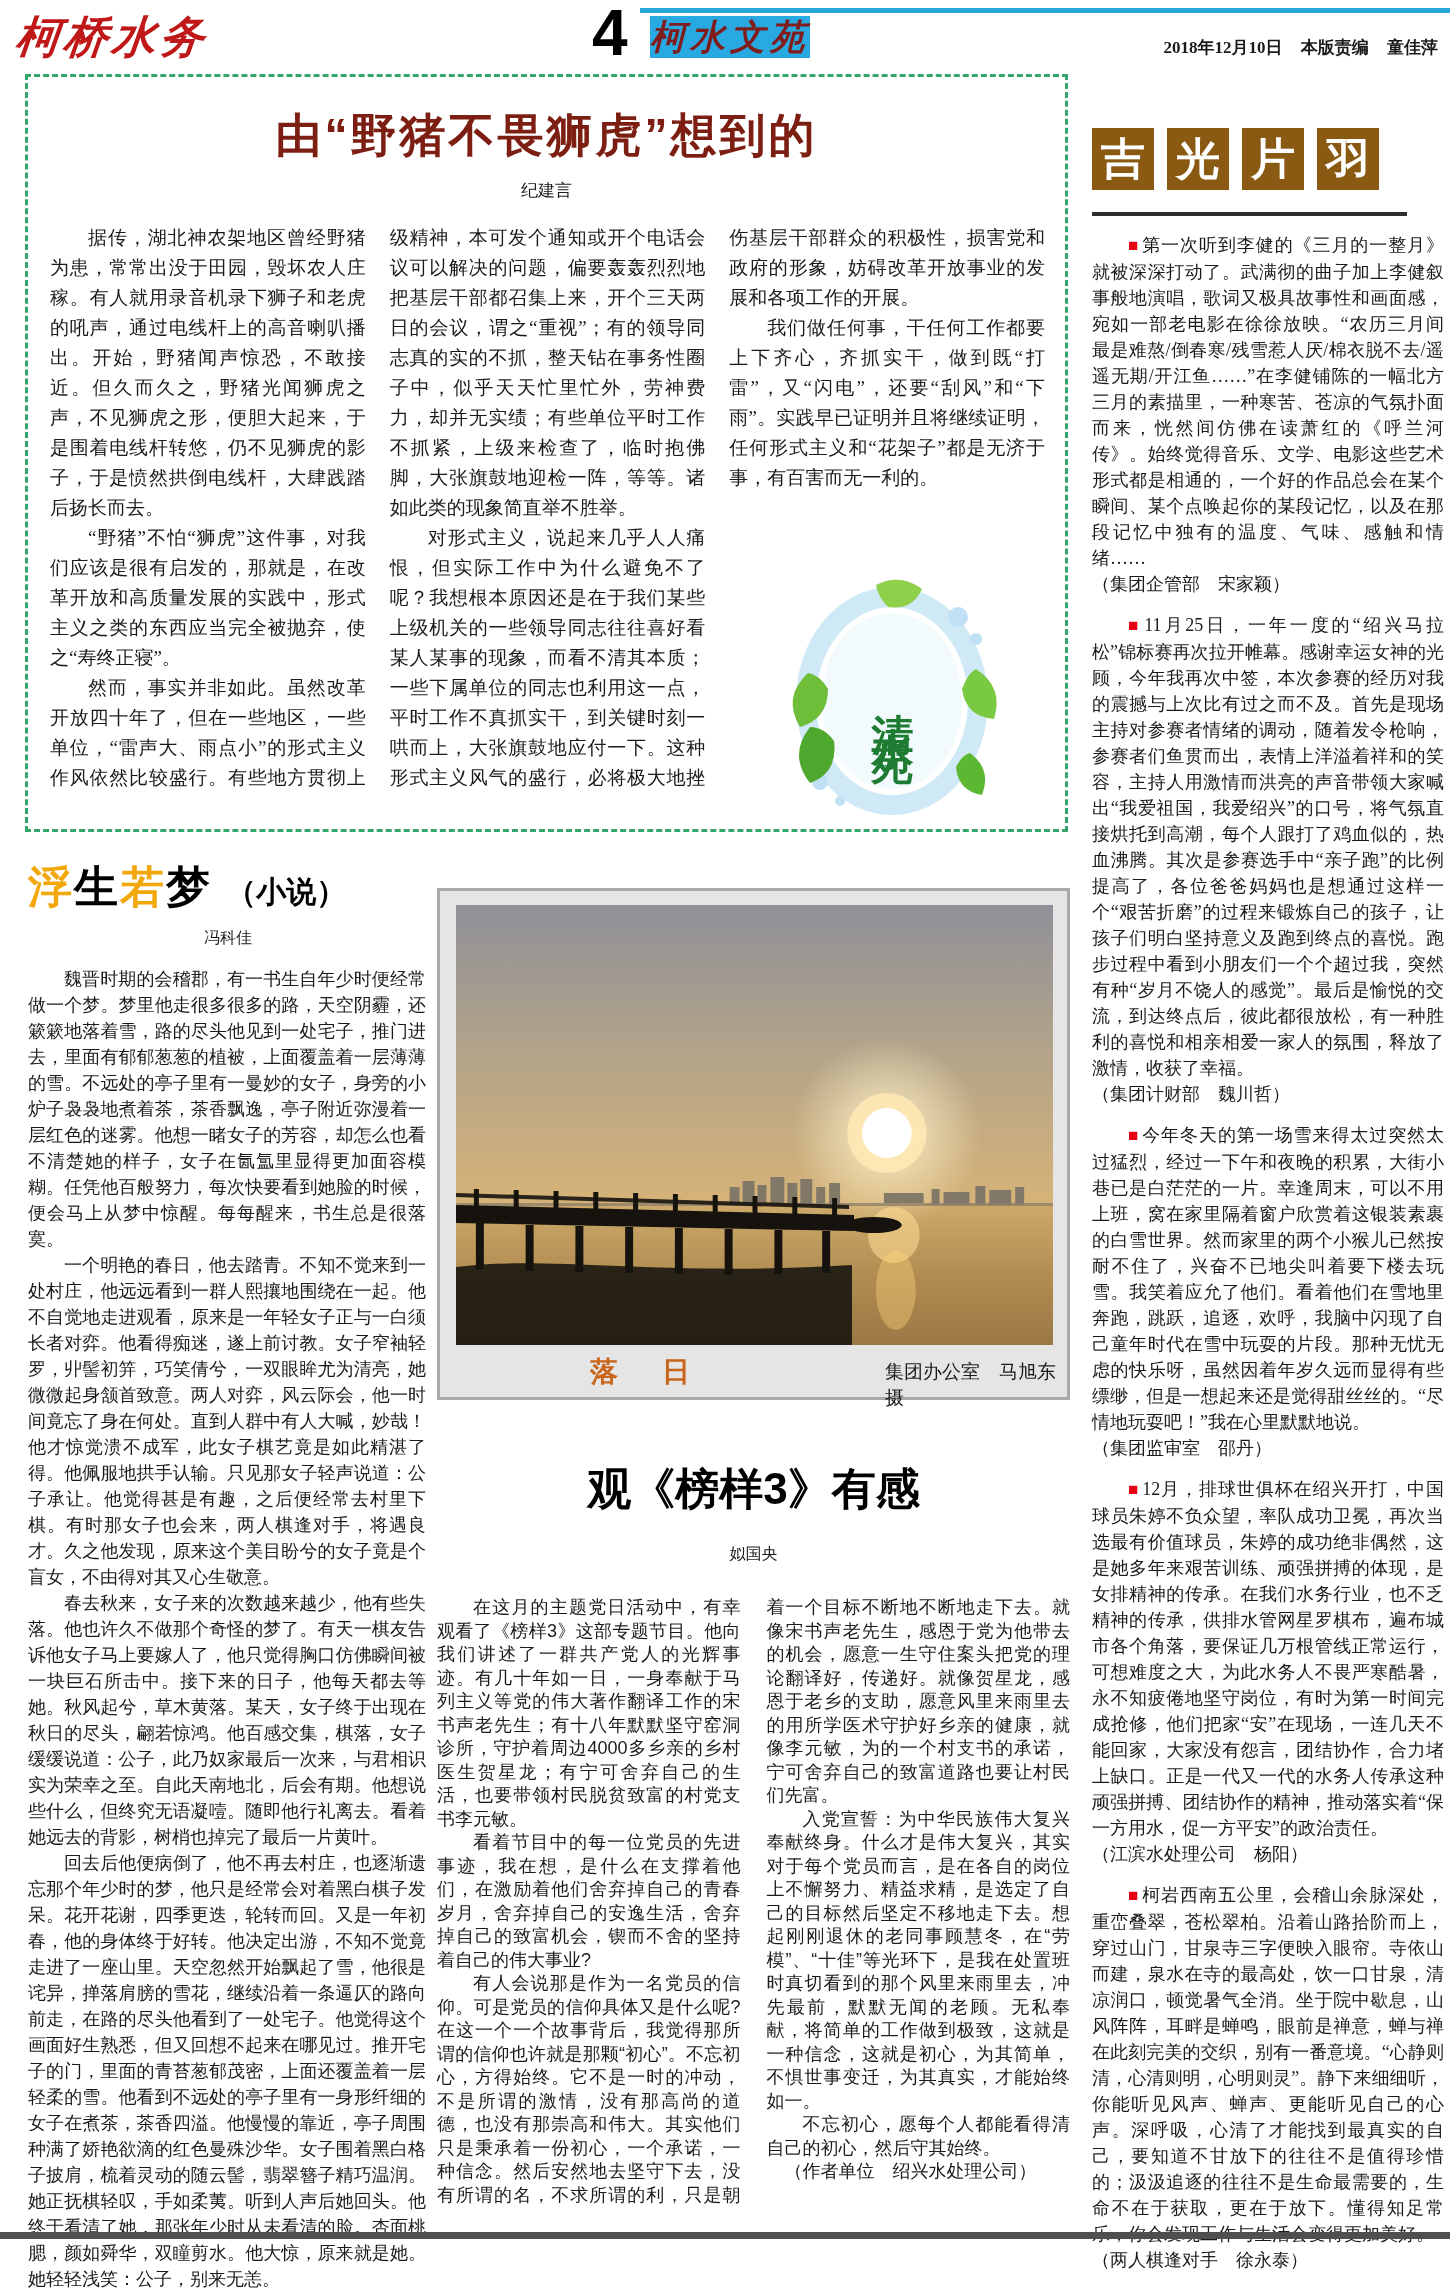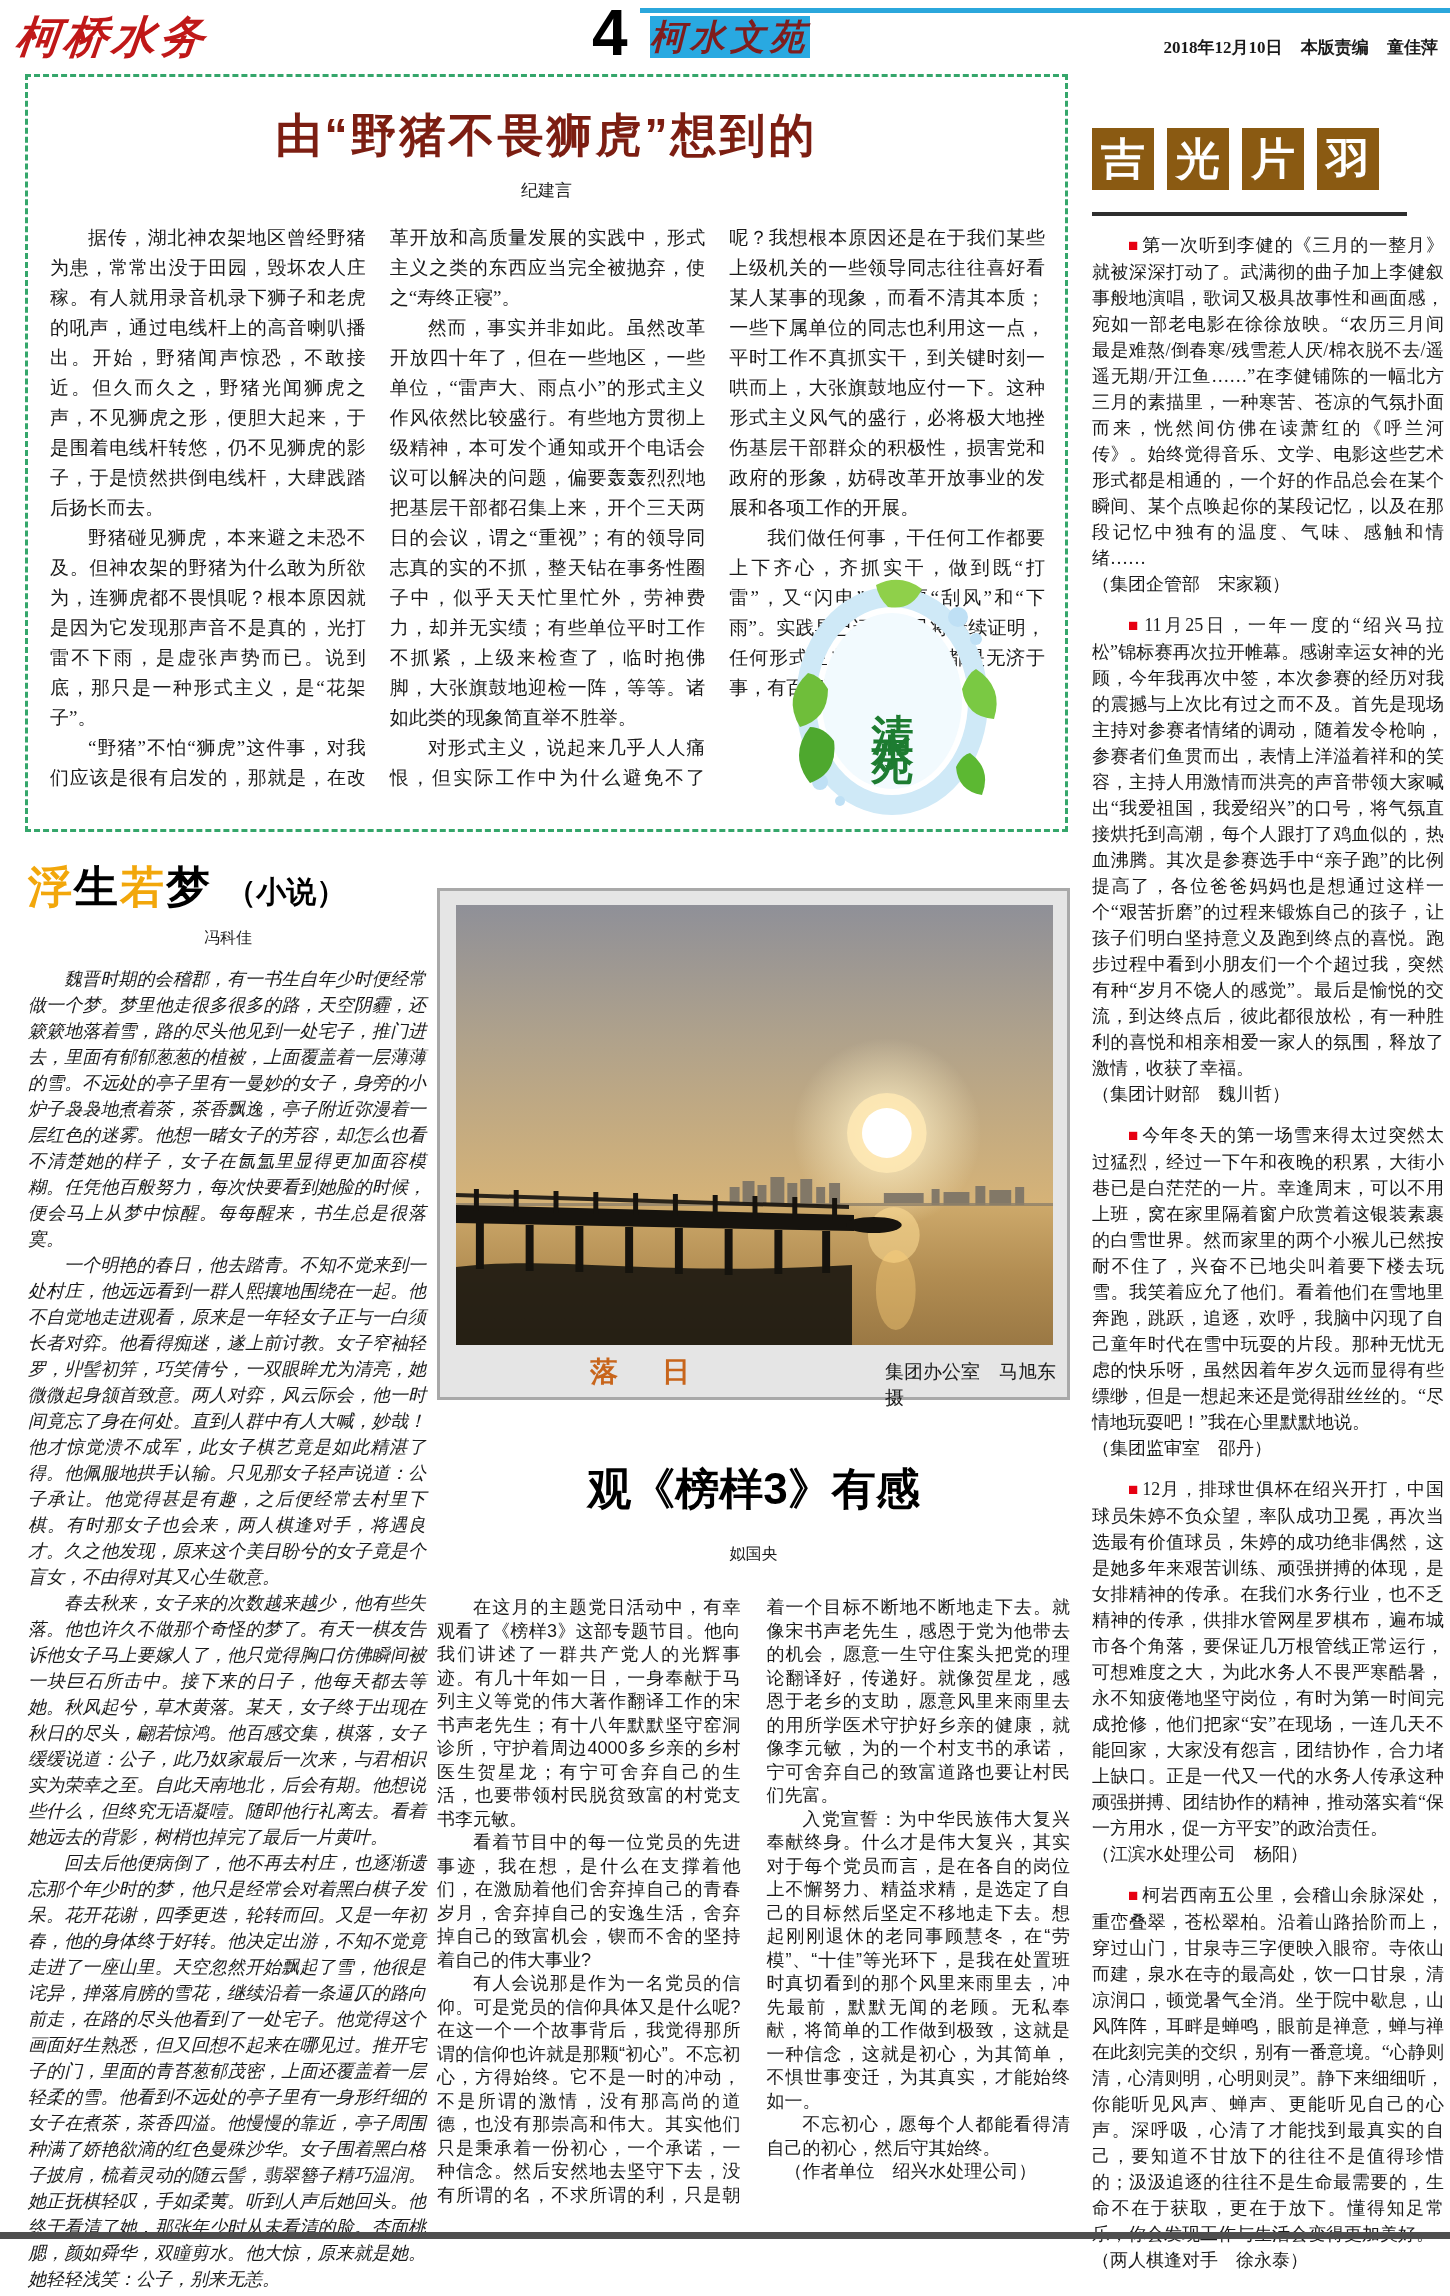--- a/index.html
+++ b/index.html
@@ -33,21 +33,21 @@
   .badge-text{position:absolute;left:50%;top:50%;transform:translate(-50%,-50%);
               writing-mode:vertical-rl;font-family:"DejaVu Serif",serif;font-weight:900;
               font-size:42px;color:#1d7c31;letter-spacing:14px;}
 
   
   .novel-title{left:28px;top:858px;width:400px;text-align:left;font-family:"Liberation Sans",sans-serif;
                font-weight:900;font-size:44px;color:#000;letter-spacing:2px;}
   .novel-title .oc{color:#f2a70b;}
   .novel-title .suffix{font-size:30px;font-weight:700;letter-spacing:0;}
   .novel-author{left:28px;top:928px;width:400px;text-align:center;font-size:16px;}
-  .novel-body{left:28px;top:966px;width:398px;height:1262px;font-size:18px;line-height:26px;text-align:justify;font-style:italic;}
+  .novel-body{left:28px;top:966px;width:398px;height:1262px;font-size:18px;line-height:26px;text-align:justify;}
 
   
   .photo-frame{left:437px;top:888px;width:633px;height:512px;border:3px solid #a9a9a9;box-sizing:border-box;background:#e5e5e5;}
   .photo{position:absolute;left:16px;top:14px;width:597px;height:440px;}
   .photo svg{width:100%;height:100%;display:block;}
   .photo-caption{position:absolute;left:150px;top:462px;font-family:"Liberation Sans",sans-serif;
                  font-weight:900;font-size:28px;color:#c8651b;letter-spacing:8px;}
   .photo-credit{position:absolute;left:445px;top:468px;font-size:19px;}
 
   
@@ -85,21 +85,20 @@
     <span>2018年12月10日</span>
     <span>本版责编</span>
     <span>童佳萍</span>
   </div>
 
   <div class="abs essay-box">
     <div class="abs essay-title">由“野猪不畏狮虎”想到的</div>
     <div class="abs essay-author">纪建言</div>
     <div class="abs essay-cols">
       <p>据传，湖北神农架地区曾经野猪为患，常常出没于田园，毁坏农人庄稼。有人就用录音机录下狮子和老虎的吼声，通过电线杆上的高音喇叭播出。开始，野猪闻声惊恐，不敢接近。但久而久之，野猪光闻狮虎之声，不见狮虎之形，便胆大起来，于是围着电线杆转悠，仍不见狮虎的影子，于是愤然拱倒电线杆，大肆践踏后扬长而去。</p>
-      <p>野猪碰见狮虎，本来避之未恐不及。但神农架的野猪为什么敢为所欲为，连狮虎都不畏惧呢？根本原因就是因为它发现那声音不是真的，光打雷不下雨，是虚张声势而已。说到底，那只是一种形式主义，是“花架子”。</p>
       <p>“野猪”不怕“狮虎”这件事，对我们应该是很有启发的，那就是，在改革开放和高质量发展的实践中，形式主义之类的东西应当完全被抛弃，使之“寿终正寝”。</p>
       <p>然而，事实并非如此。虽然改革开放四十年了，但在一些地区，一些单位，“雷声大、雨点小”的形式主义作风依然比较盛行。有些地方贯彻上级精神，本可发个通知或开个电话会议可以解决的问题，偏要轰轰烈烈地把基层干部都召集上来，开个三天两日的会议，谓之“重视”；有的领导同志真的实的不抓，整天钻在事务性圈子中，似乎天天忙里忙外，劳神费力，却并无实绩；有些单位平时工作不抓紧，上级来检查了，临时抱佛脚，大张旗鼓地迎检一阵，等等。诸如此类的现象简直举不胜举。</p>
       <p>对形式主义，说起来几乎人人痛恨，但实际工作中为什么避免不了呢？我想根本原因还是在于我们某些上级机关的一些领导同志往往喜好看某人某事的现象，而看不清其本质；一些下属单位的同志也利用这一点，平时工作不真抓实干，到关键时刻一哄而上，大张旗鼓地应付一下。这种形式主义风气的盛行，必将极大地挫伤基层干部群众的积极性，损害党和政府的形象，妨碍改革开放事业的发展和各项工作的开展。</p>
       <p>我们做任何事，干任何工作都要上下齐心，齐抓实干，做到既“打雷”，又“闪电”，还要“刮风”和“下雨”。实践早已证明并且将继续证明，任何形式主义和“花架子”都是无济于事，有百害而无一利的。</p>
     </div>
 
     <div class="abs badge">
       <svg viewBox="0 0 225 248">
         <ellipse cx="112" cy="124" rx="86" ry="104" fill="none" stroke="#cfe9f7" stroke-width="20"></ellipse>
         <ellipse cx="112" cy="124" rx="70" ry="88" fill="#f2fafe"></ellipse>

